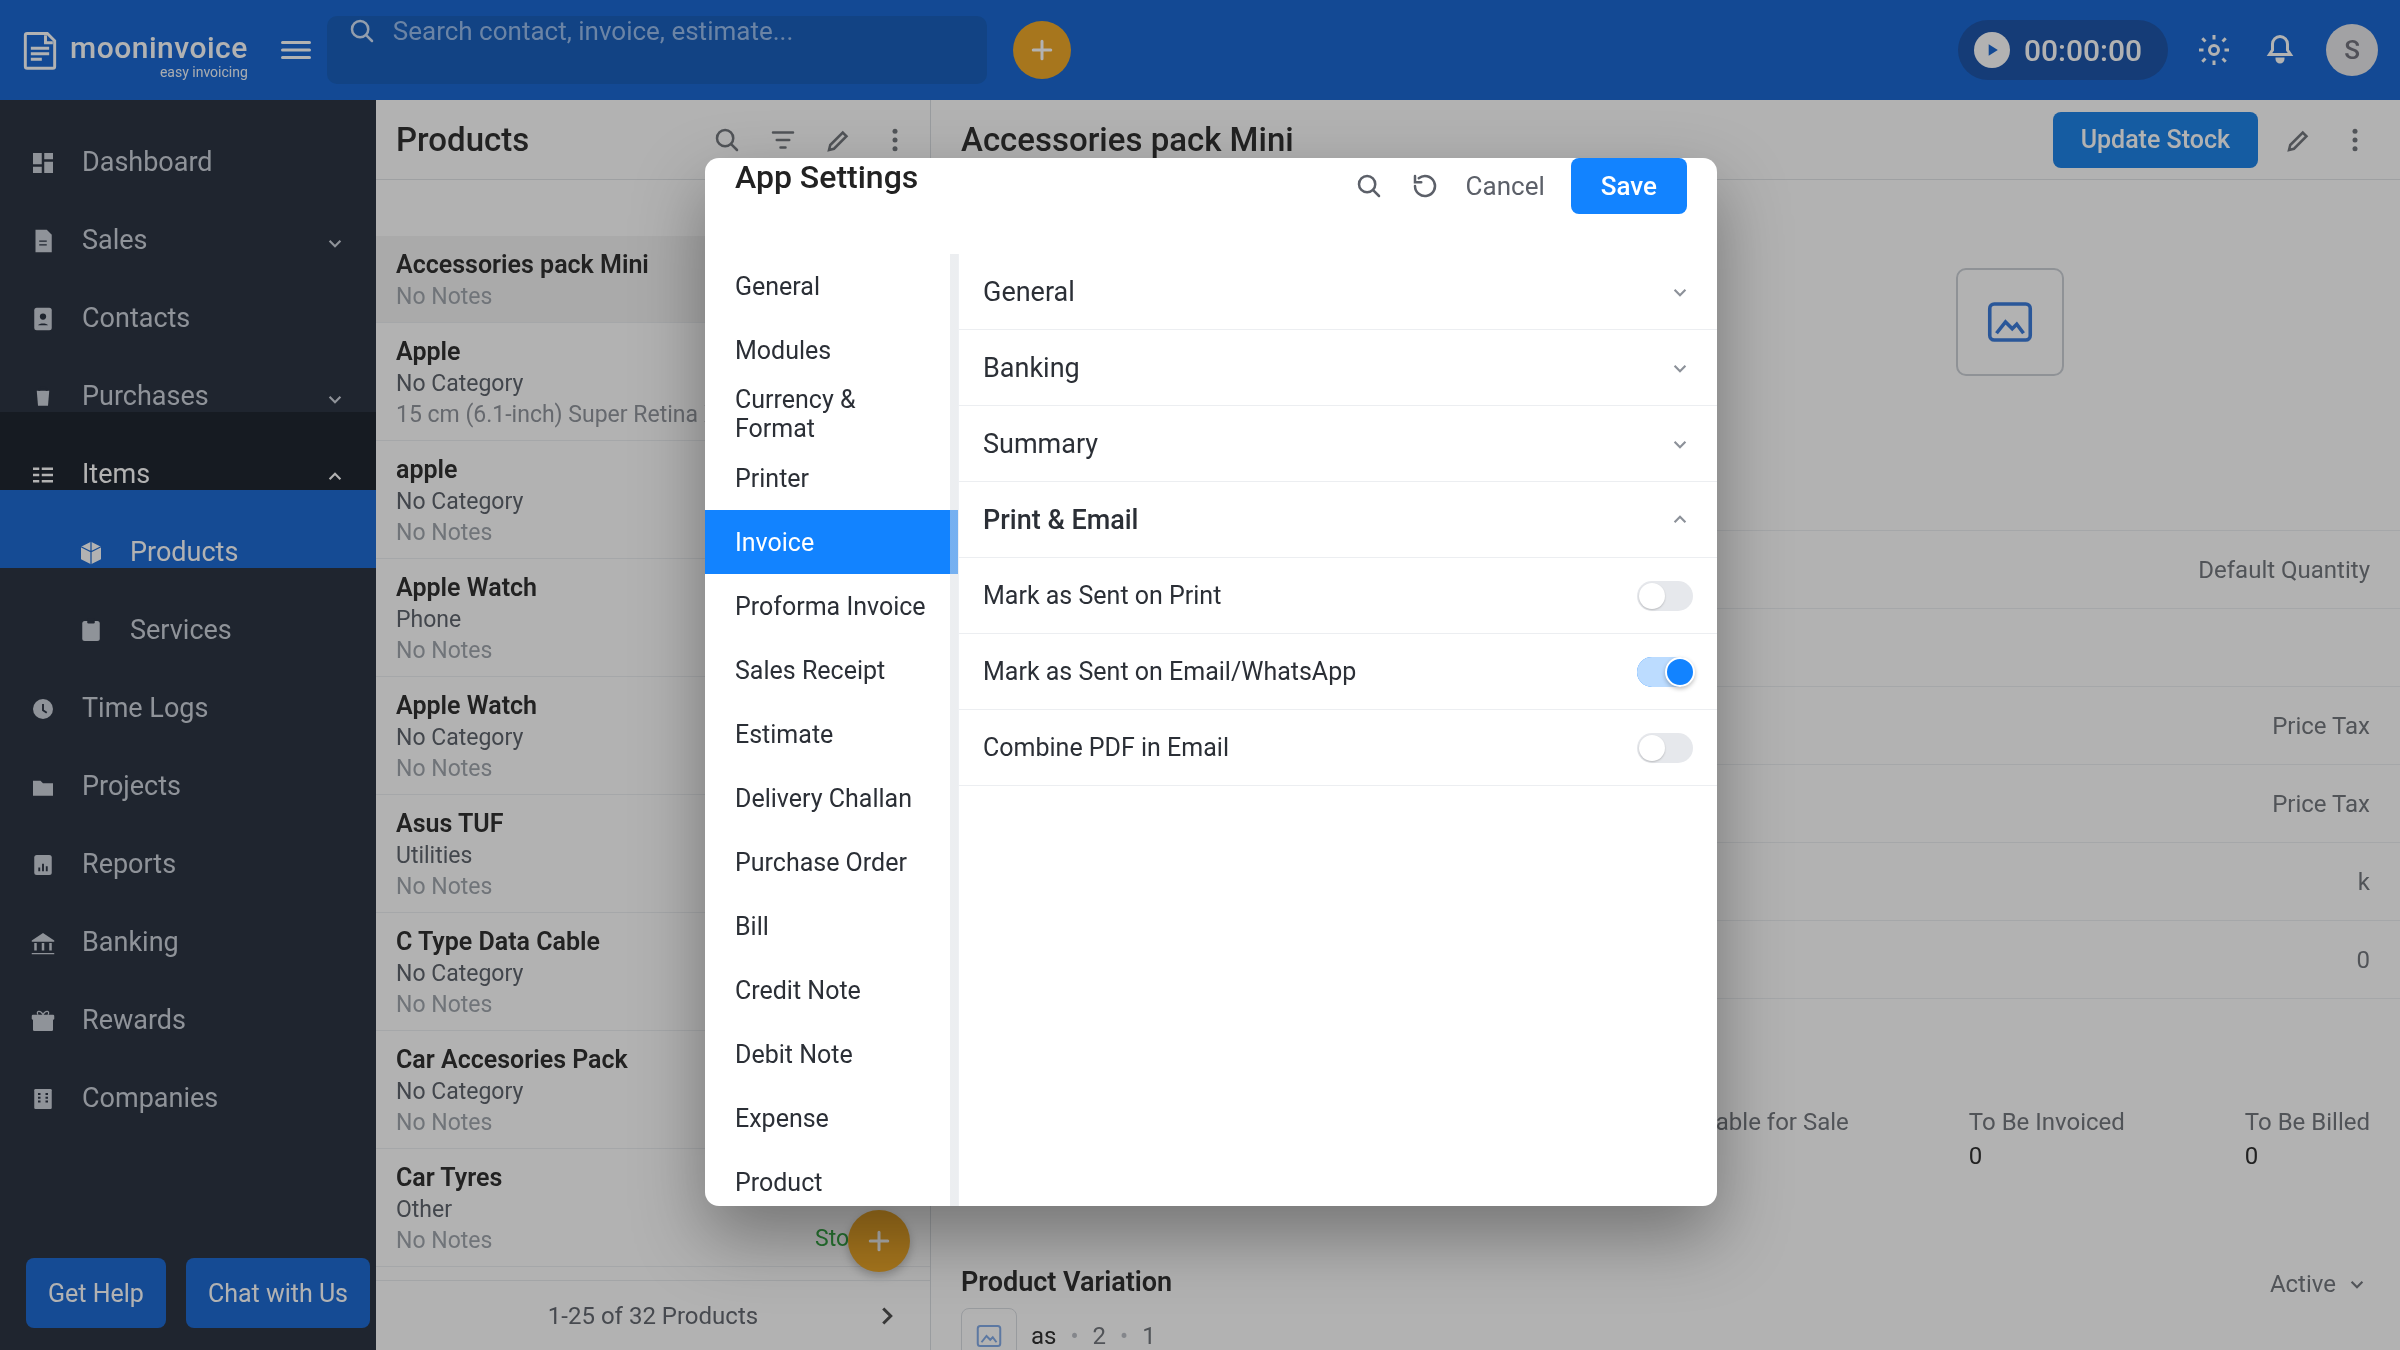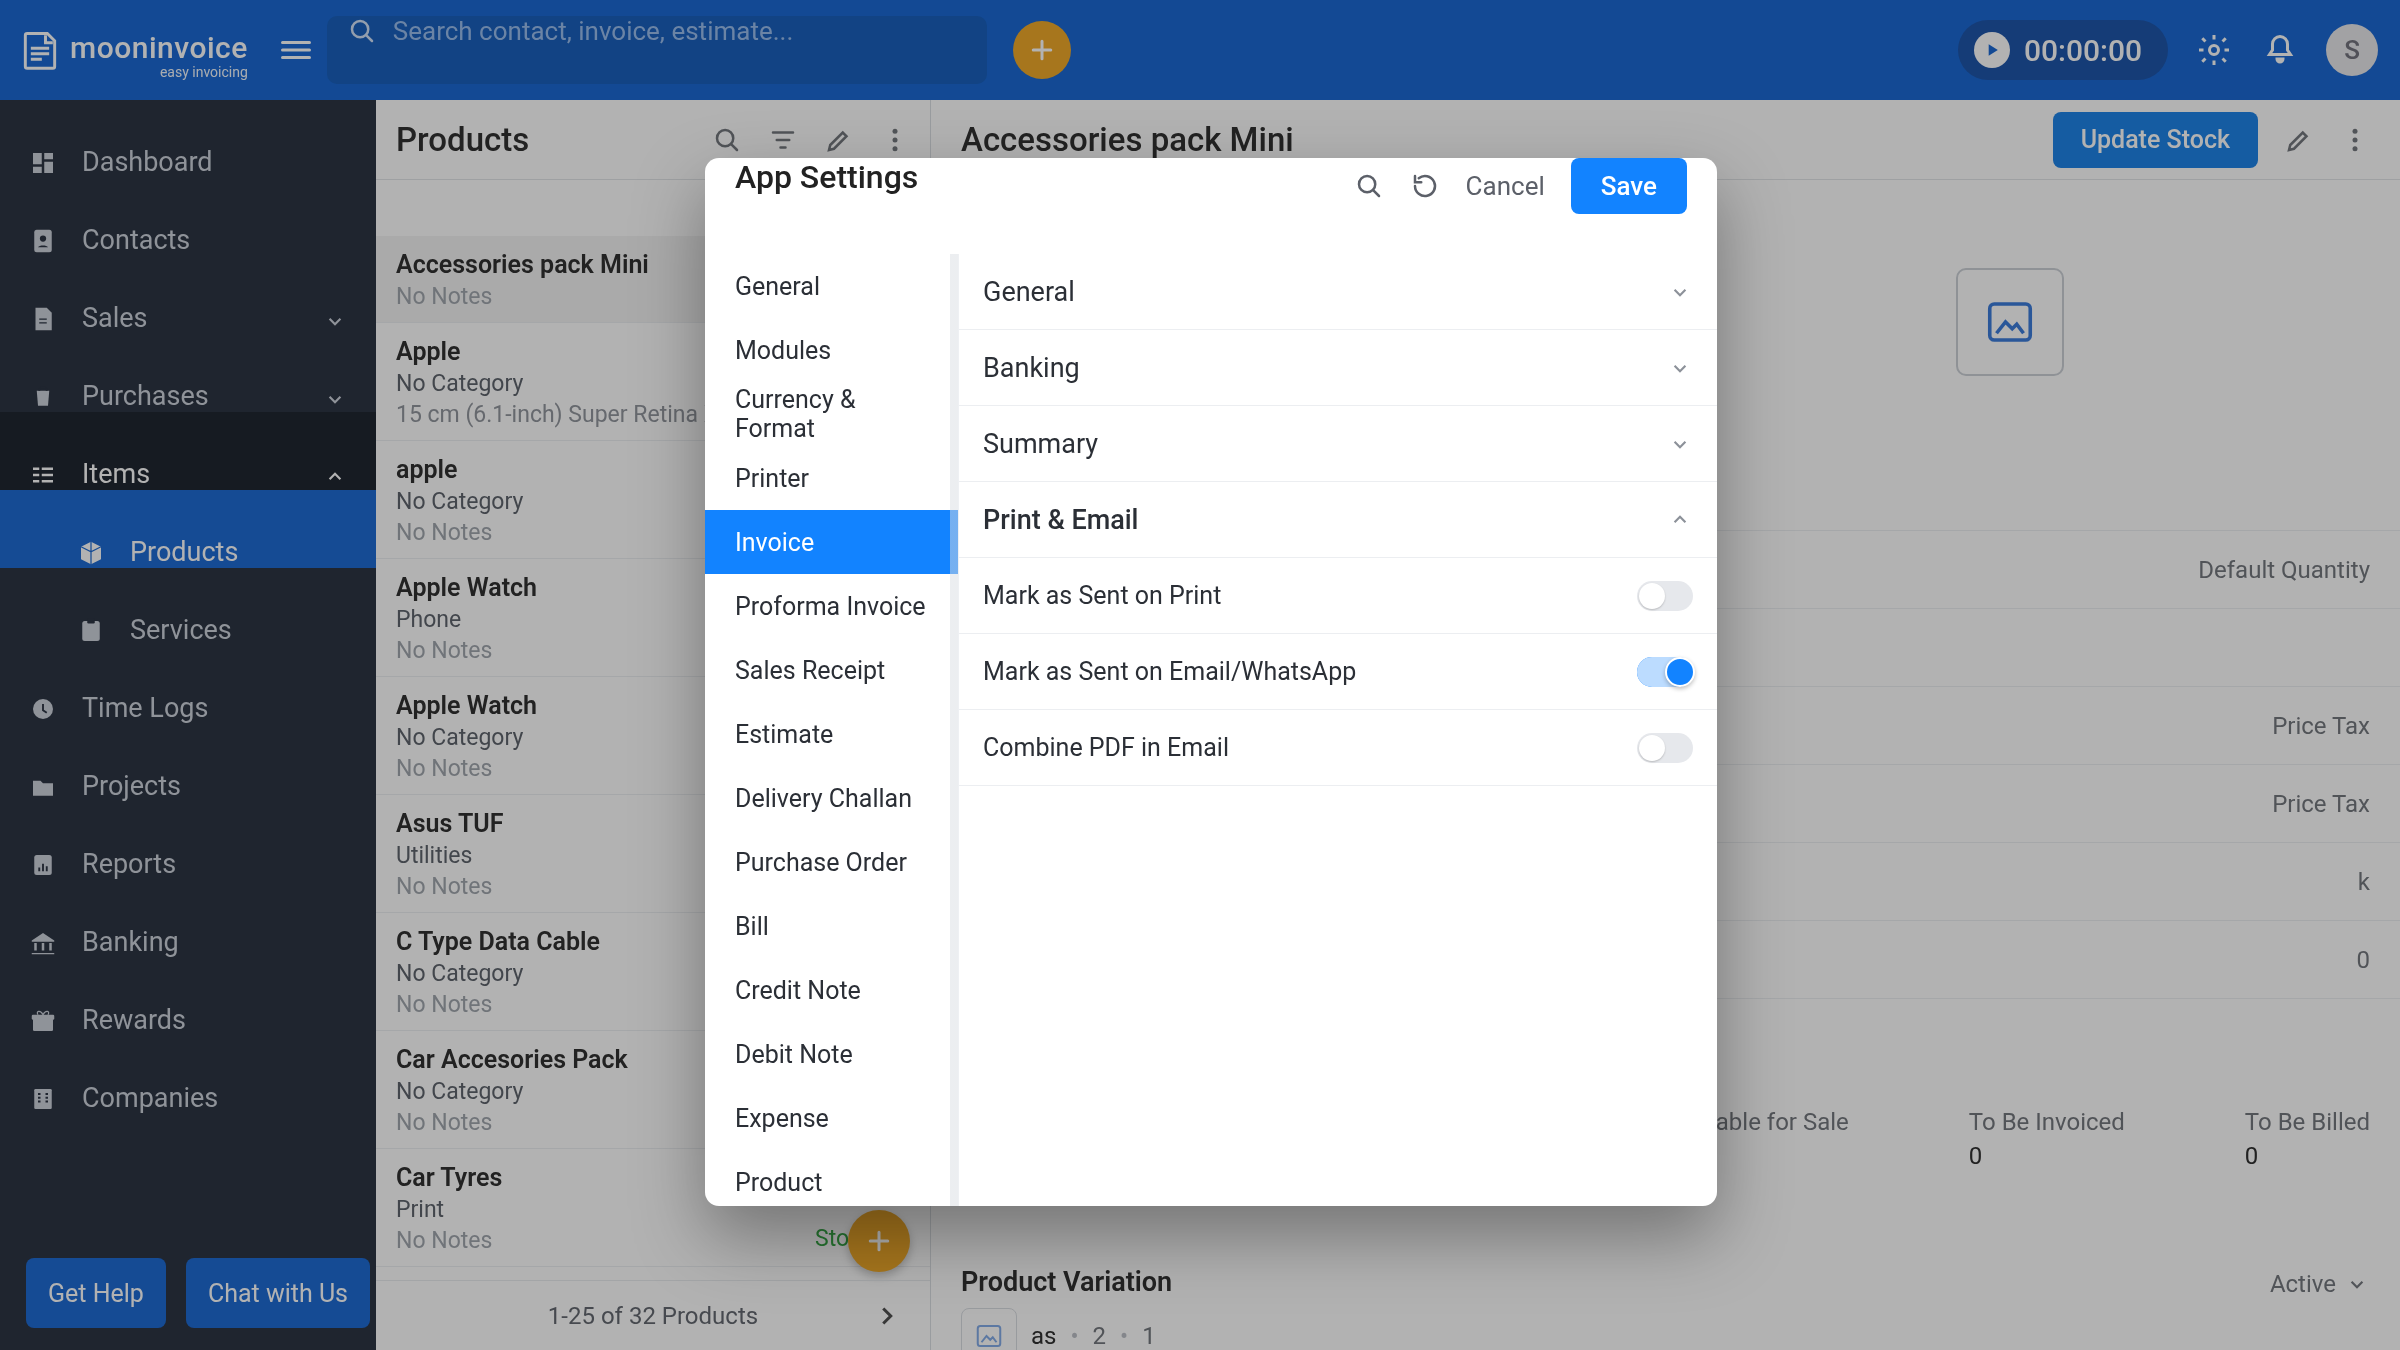--- a/index.html
+++ b/index.html
@@ -165,40 +165,40 @@
         <span>
           <svg viewBox="0 0 24 24" width="30" height="30" fill="currentColor">
             <path d="M4 13h7V4H4v9zm0 7h7v-5H4v5zm9 0h7V11h-7v9zm0-16v5h7V4h-7z"></path>
           </svg>
         </span>
         <span>Dashboard</span>
       </div>
       <div class="side-item">
         <span>
           <svg viewBox="0 0 24 24" width="30" height="30" fill="currentColor">
-            <rect x="5" y="3" width="14" height="18" rx="2"></rect>
-            <circle cx="12" cy="10" r="2.5" fill="#1e2736"></circle>
-            <path d="M8 17c1-2 7-2 8 0" fill="#1e2736"></path>
-          </svg>
-        </span>
-        <span>Contacts</span>
-      </div>
-      <div class="side-item">
-        <span>
-          <svg viewBox="0 0 24 24" width="30" height="30" fill="currentColor">
             <path d="M6 3h9l4 4v14H6z"></path>
             <path d="M9 12h6M9 15h6" stroke="#1e2736"></path>
           </svg>
         </span>
         <span>Sales</span>
         <span class="chev">
           <svg viewBox="0 0 24 24" class="ico-s">
             <path d="M7 10l5 5 5-5" stroke="currentColor" stroke-width="2" fill="none"></path>
           </svg>
         </span>
+      </div>
+      <div class="side-item">
+        <span>
+          <svg viewBox="0 0 24 24" width="30" height="30" fill="currentColor">
+            <rect x="5" y="3" width="14" height="18" rx="2"></rect>
+            <circle cx="12" cy="10" r="2.5" fill="#1e2736"></circle>
+            <path d="M8 17c1-2 7-2 8 0" fill="#1e2736"></path>
+          </svg>
+        </span>
+        <span>Contacts</span>
       </div>
       <div class="side-item">
         <span>
           <svg viewBox="0 0 24 24" width="30" height="30" fill="currentColor">
             <path d="M7 7h10l-1 12H8z"></path>
             <path d="M9 7a3 3 0 0 1 6 0" fill="none" stroke="#1e2736" stroke-width="1.5"></path>
           </svg>
         </span>
         <span>Purchases</span>
         <span class="chev">
@@ -367,21 +367,21 @@
         <div class="cat">No Category</div>
         <div class="notes">No Notes</div>
       </div>
       <div class="pitem">
         <div class="nm">Car Accesories Pack</div>
         <div class="cat">No Category</div>
         <div class="notes">No Notes</div>
       </div>
       <div class="pitem">
         <div class="nm">Car Tyres</div>
-        <div class="cat">Print</div>
+        <div class="cat">Other</div>
         <div class="notes">No Notes</div>
         <div style="position:absolute;right:20px;top:14px;font-size:23px;color:#222;">$24.</div>
         <div class="stock">Stock:   36</div>
       </div>
     </div>
   <div class="fab-orange">
     <svg viewBox="0 0 24 24" class="ico">
         <path d="M12 5v14M5 12h14" stroke="#fff" stroke-width="2.4" stroke-linecap="round"></path>
       </svg>
   </div>

